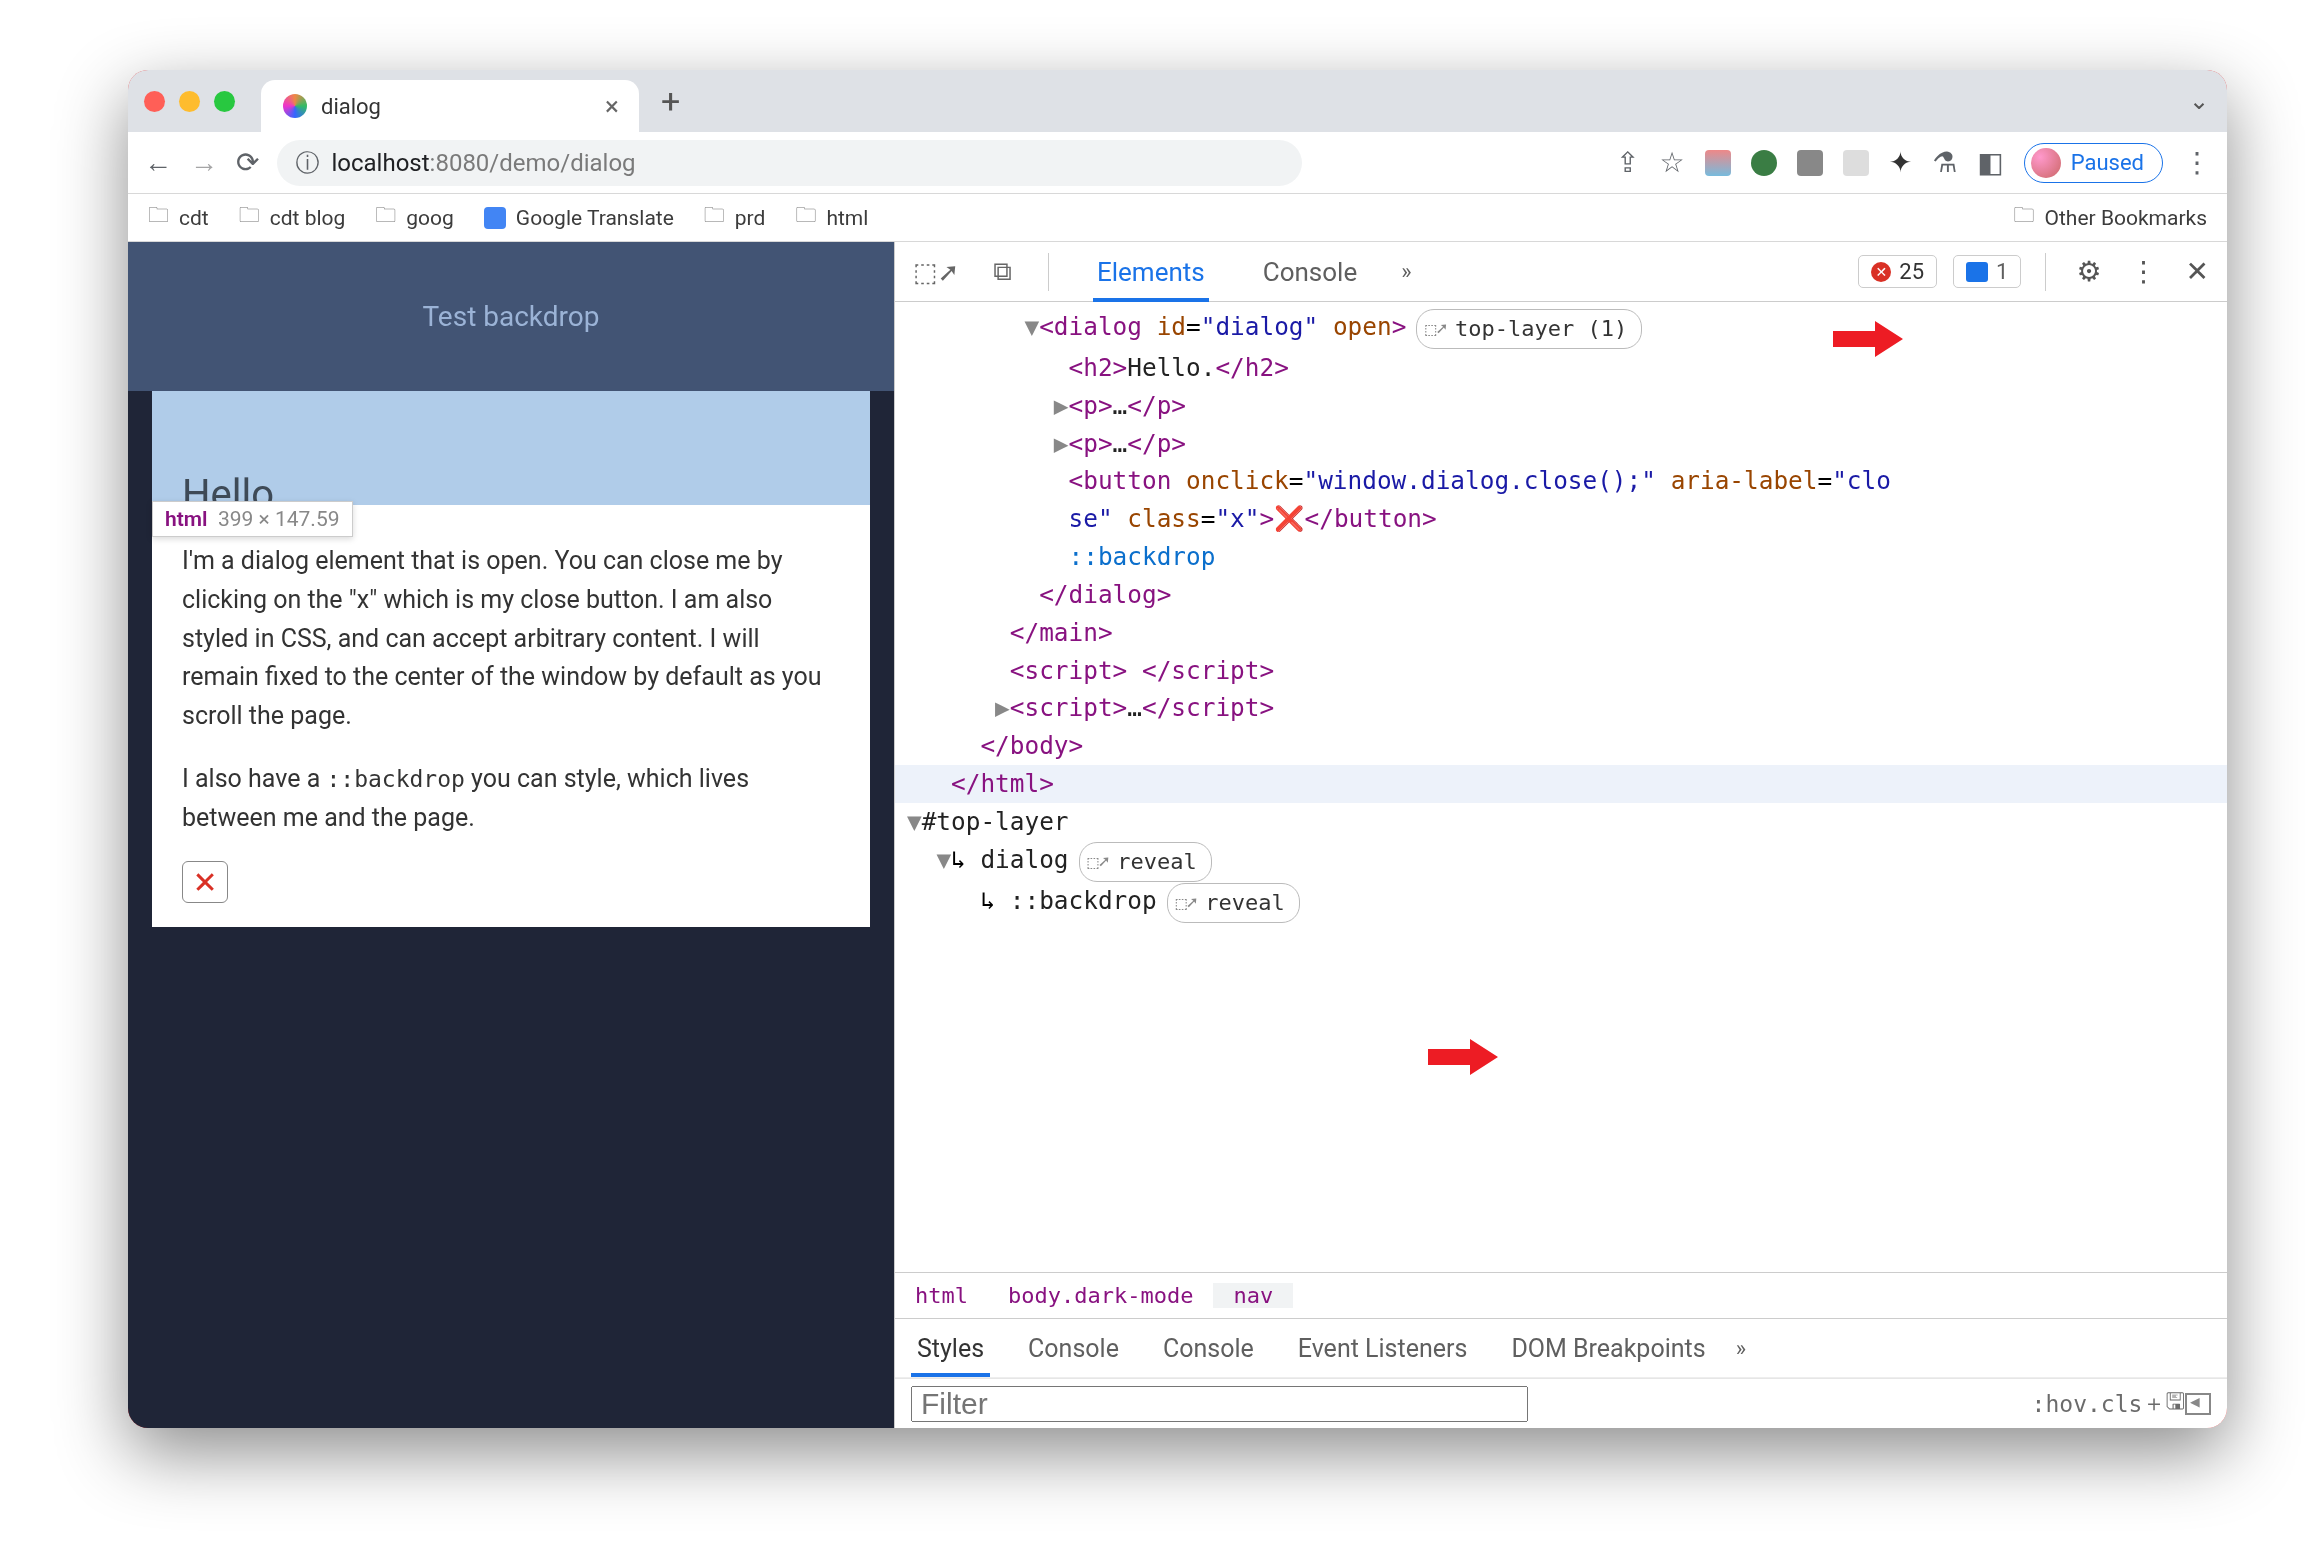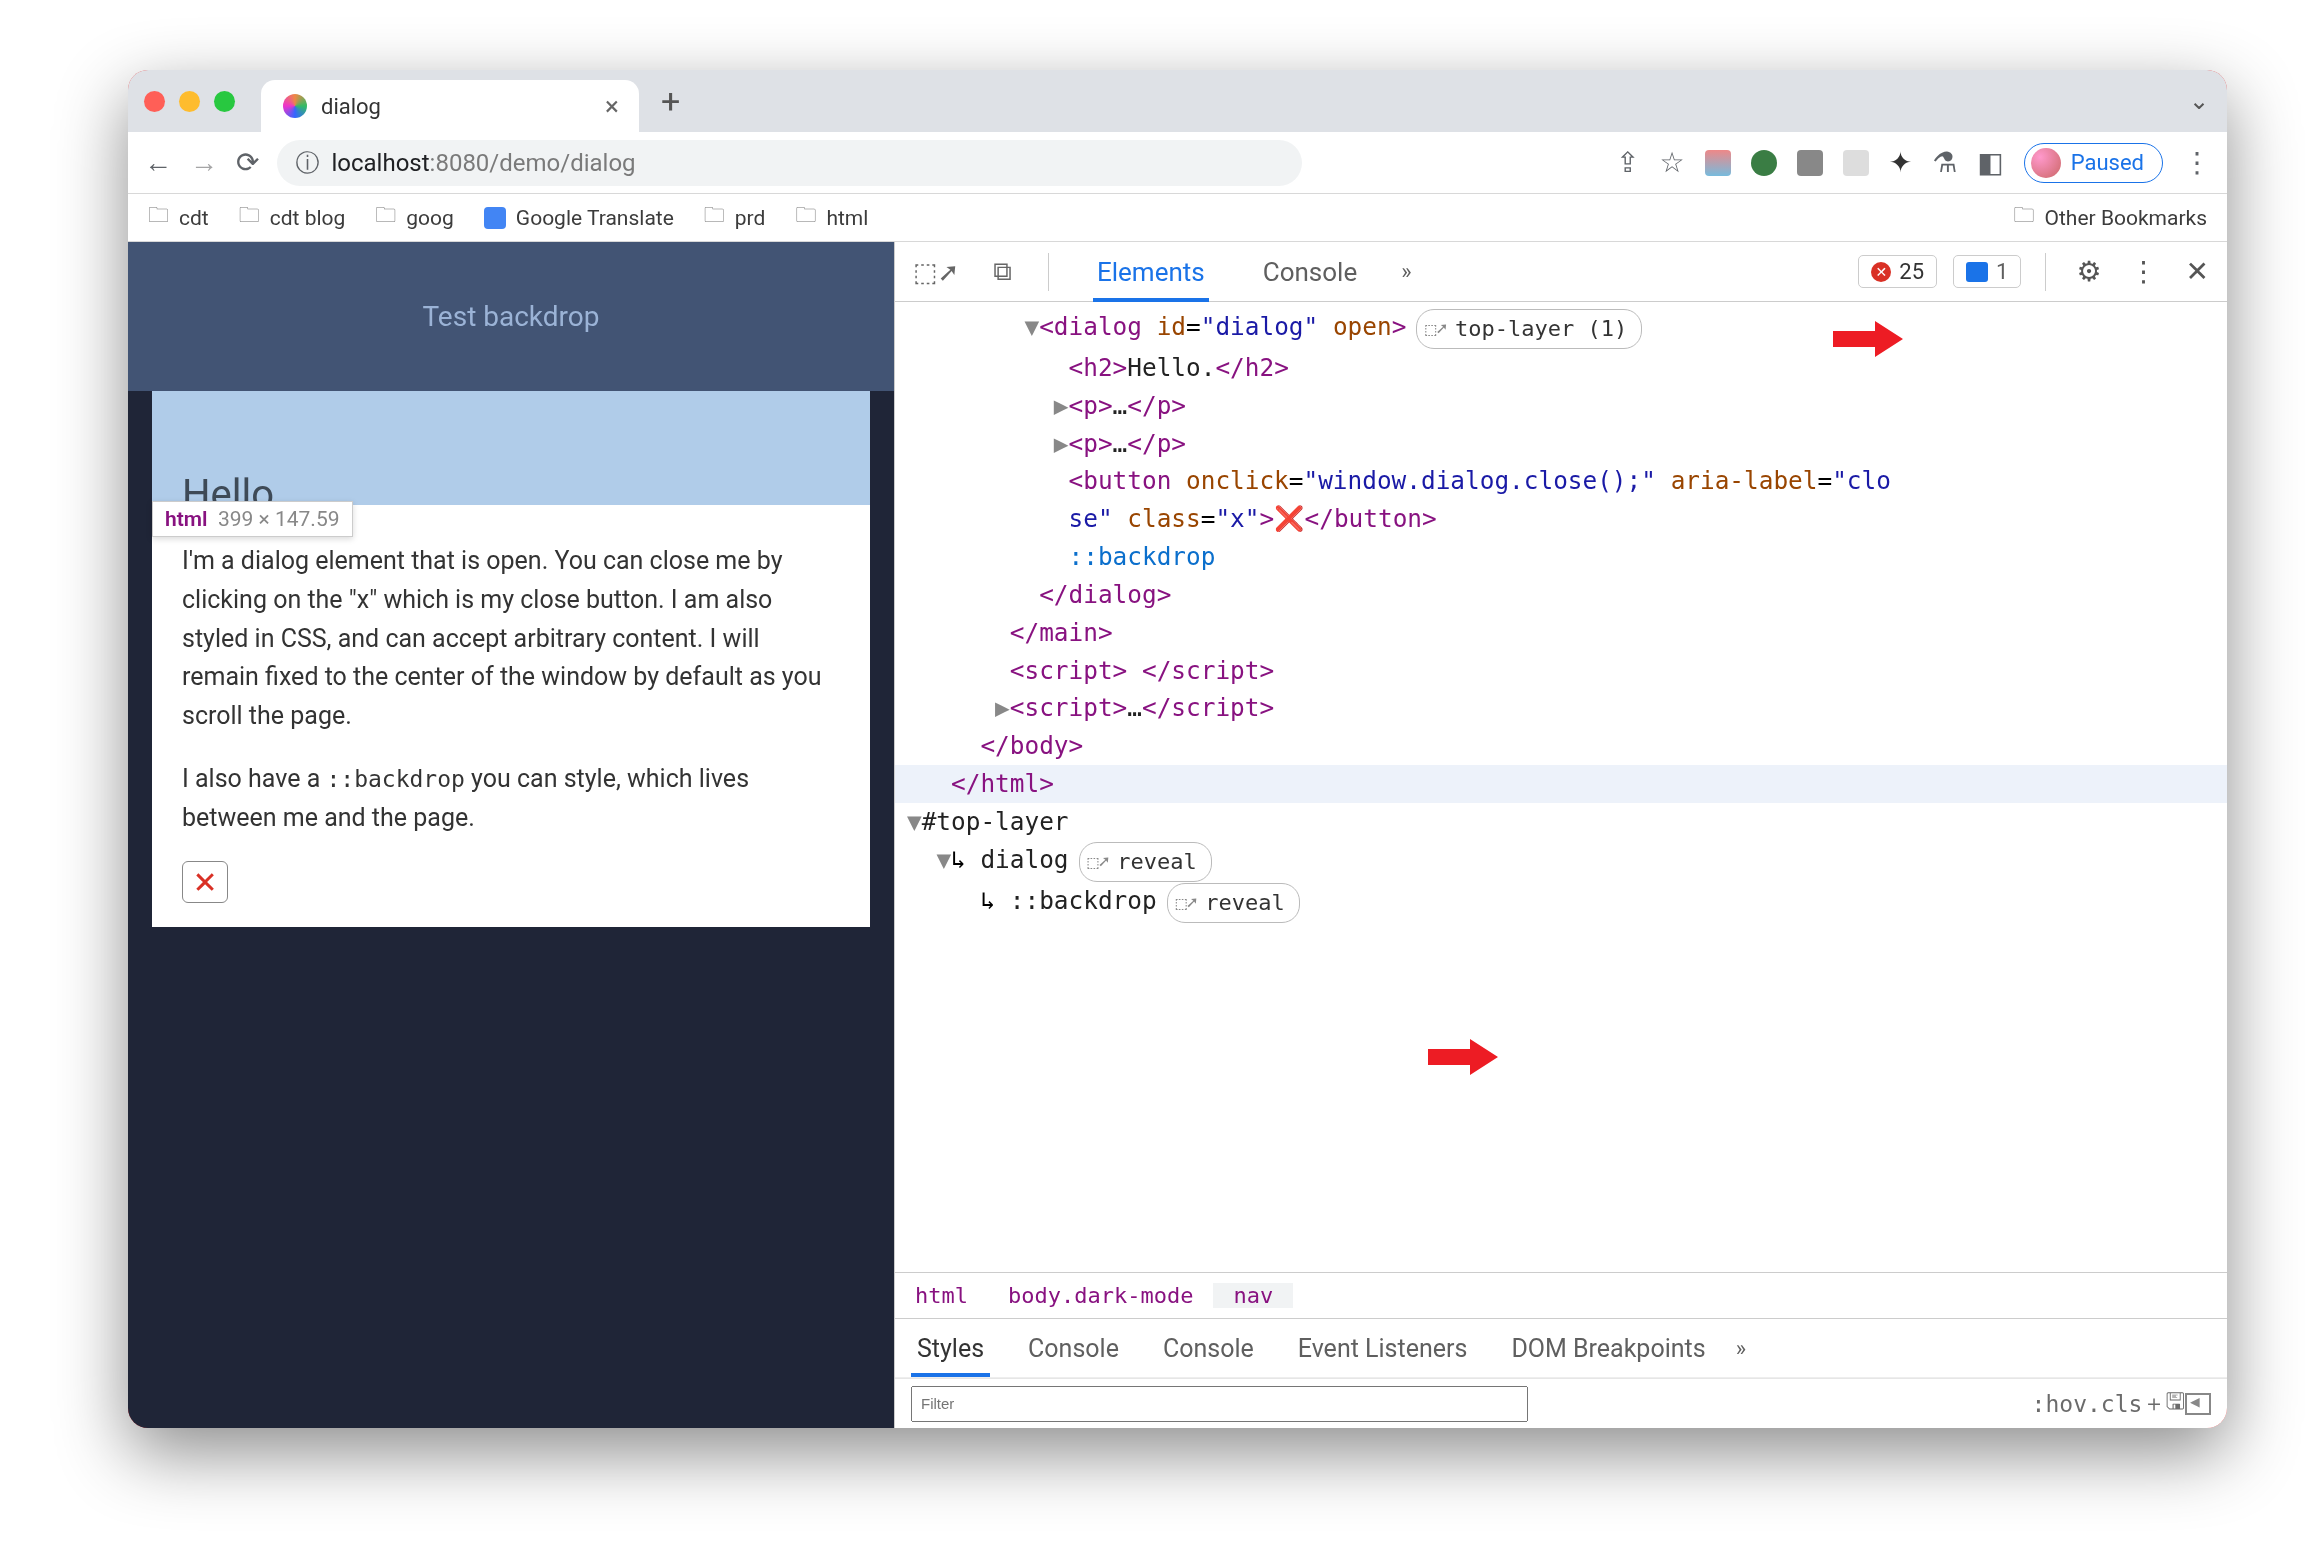--- a/index.html
+++ b/index.html
@@ -162,21 +162,21 @@
   }
   .st-tab{padding:0 22px;height:100%;display:flex;align-items:center;position:relative;}
   .st-tab.active{color:#333;}
   .st-tab.active::after{content:'';position:absolute;bottom:0;left:16px;right:16px;height:4px;background:#1a73e8;}
   .st-more{margin-left:8px;font-size:22px;}
   
   .st-bar{
     height:50px;border-top:1px solid #e6e6e6;display:flex;align-items:center;
     font-size:23px;color:#6b6b6b;padding:0 16px;gap:20px;
   }
-  .st-filter{flex:0 0 617px;height:36px;padding:0 8px;color:#888;font-size:15px;}
+  .st-filter{flex:0 0 617px;height:36px;padding:0 8px;color:#888;font-size:30px;}
   .st-bar .r{margin-left:auto;display:flex;align-items:center;font-family:Menlo,monospace;}
   .sq{width:26px;height:22px;border:2px solid #888;display:inline-block;position:relative;}
   .sq::after{content:'◀';position:absolute;left:3px;top:-3px;font-size:16px;color:#888;}
 </style>
 </head>
 <body>
 
 <div class="window">
 
   <div class="tabstrip">

